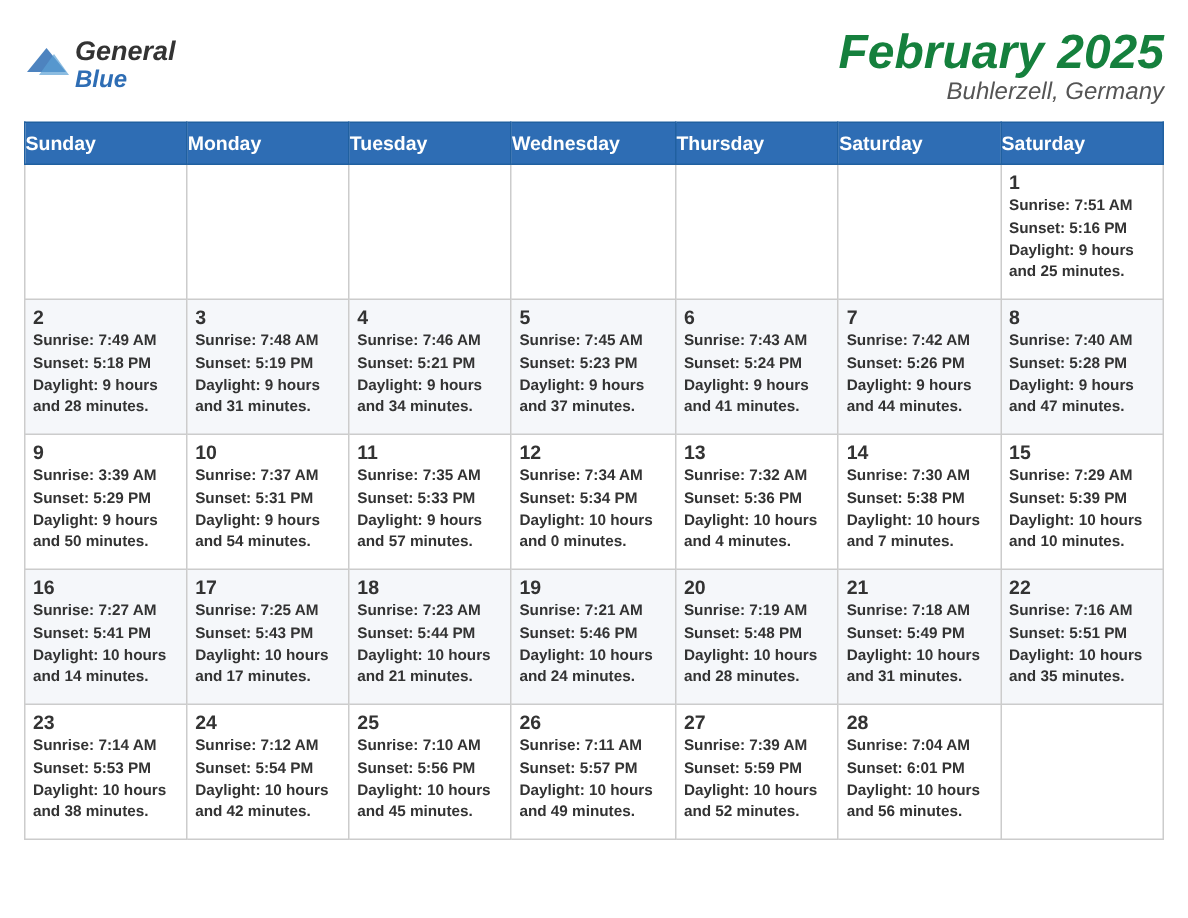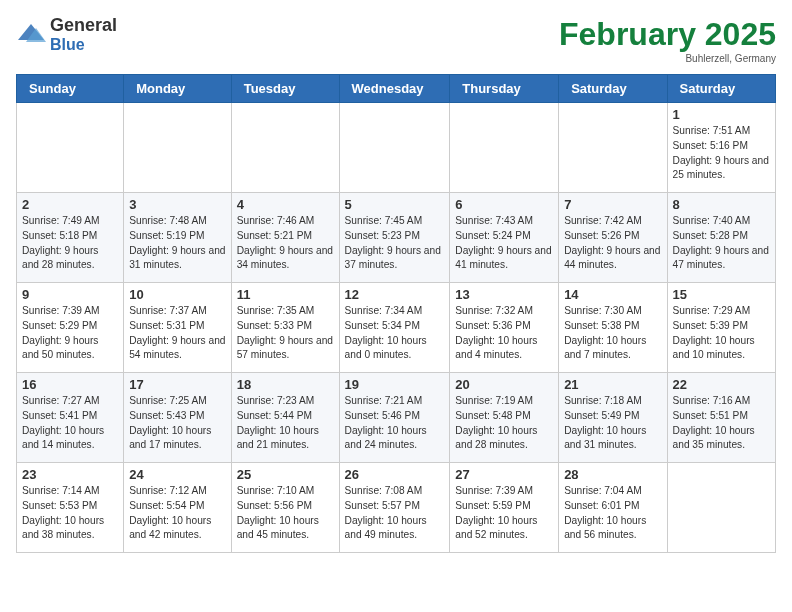--- a/index.html
+++ b/index.html
@@ -6,22 +6,23 @@
     body {
       font-family: Arial, sans-serif;
       background: #fff;
       width: 792px;
       min-height: 612px;
       padding: 16px;
     }
     .header {
       display: flex;
       justify-content: space-between;
-      align-items: flex-start;
+      align-items: center;
       margin-bottom: 10px;
+      font-style: italic;
     }
     .logo {
       display: flex;
       align-items: center;
     }
     .logo-text {
       display: flex;
       flex-direction: column;
       line-height: 1.1;
     }
@@ -42,33 +43,33 @@
     }
     .title-block {
       text-align: right;
     }
     .month-title {
       font-size: 32px;
       font-weight: bold;
       color: #15803d;
     }
     .location {
-      font-size: 10px;
+      font-size: 16px;
       color: #555;
     }
     .calendar {
       width: 100%;
       border-collapse: collapse;
       border: 1px solid #ccc;
     }
     .calendar th {
       background-color: #2e6db4;
       color: #fff;
       font-size: 13px;
-      padding: 6px 12px;
+      padding: 6px 0;
       text-align: left;
       border: 1px solid #2060a0;
       font-weight: bold;
     }
     .calendar td {
       border: 1px solid #ccc;
       vertical-align: top;
       padding: 4px 5px;
       font-size: 10.5px;
       color: #333;
@@ -86,20 +87,21 @@
     .day-number {
       font-size: 13px;
       font-weight: bold;
       display: block;
       margin-bottom: 2px;
     }
     .day-info {
       font-size: 10.2px;
       line-height: 1.45;
       color: #333;
+      font-weight: bold;
     }
     .empty-cell {
       background: #fff !important;
     }
   </style>
 </head>
 <body>
 
 <div class="header">
   <div class="logo">
@@ -186,21 +188,21 @@
         <td>
           <span class="day-number">8</span>
           <div class="day-info">Sunrise: 7:40 AM
 Sunset: 5:28 PM
 Daylight: 9 hours and 47 minutes.</div>
         </td>
       </tr>
       <tr>
         <td>
           <span class="day-number">9</span>
-          <div class="day-info">Sunrise: 7:39 AM
+          <div class="day-info">Sunrise: 3:39 AM
 Sunset: 5:29 PM
 Daylight: 9 hours and 50 minutes.</div>
         </td>
         <td>
           <span class="day-number">10</span>
           <div class="day-info">Sunrise: 7:37 AM
 Sunset: 5:31 PM
 Daylight: 9 hours and 54 minutes.</div>
         </td>
         <td>
@@ -292,21 +294,21 @@
 Daylight: 10 hours and 42 minutes.</div>
         </td>
         <td>
           <span class="day-number">25</span>
           <div class="day-info">Sunrise: 7:10 AM
 Sunset: 5:56 PM
 Daylight: 10 hours and 45 minutes.</div>
         </td>
         <td>
           <span class="day-number">26</span>
-          <div class="day-info">Sunrise: 7:08 AM
+          <div class="day-info">Sunrise: 7:11 AM
 Sunset: 5:57 PM
 Daylight: 10 hours and 49 minutes.</div>
         </td>
         <td>
           <span class="day-number">27</span>
           <div class="day-info">Sunrise: 7:39 AM
 Sunset: 5:59 PM
 Daylight: 10 hours and 52 minutes.</div>
         </td>
         <td>

